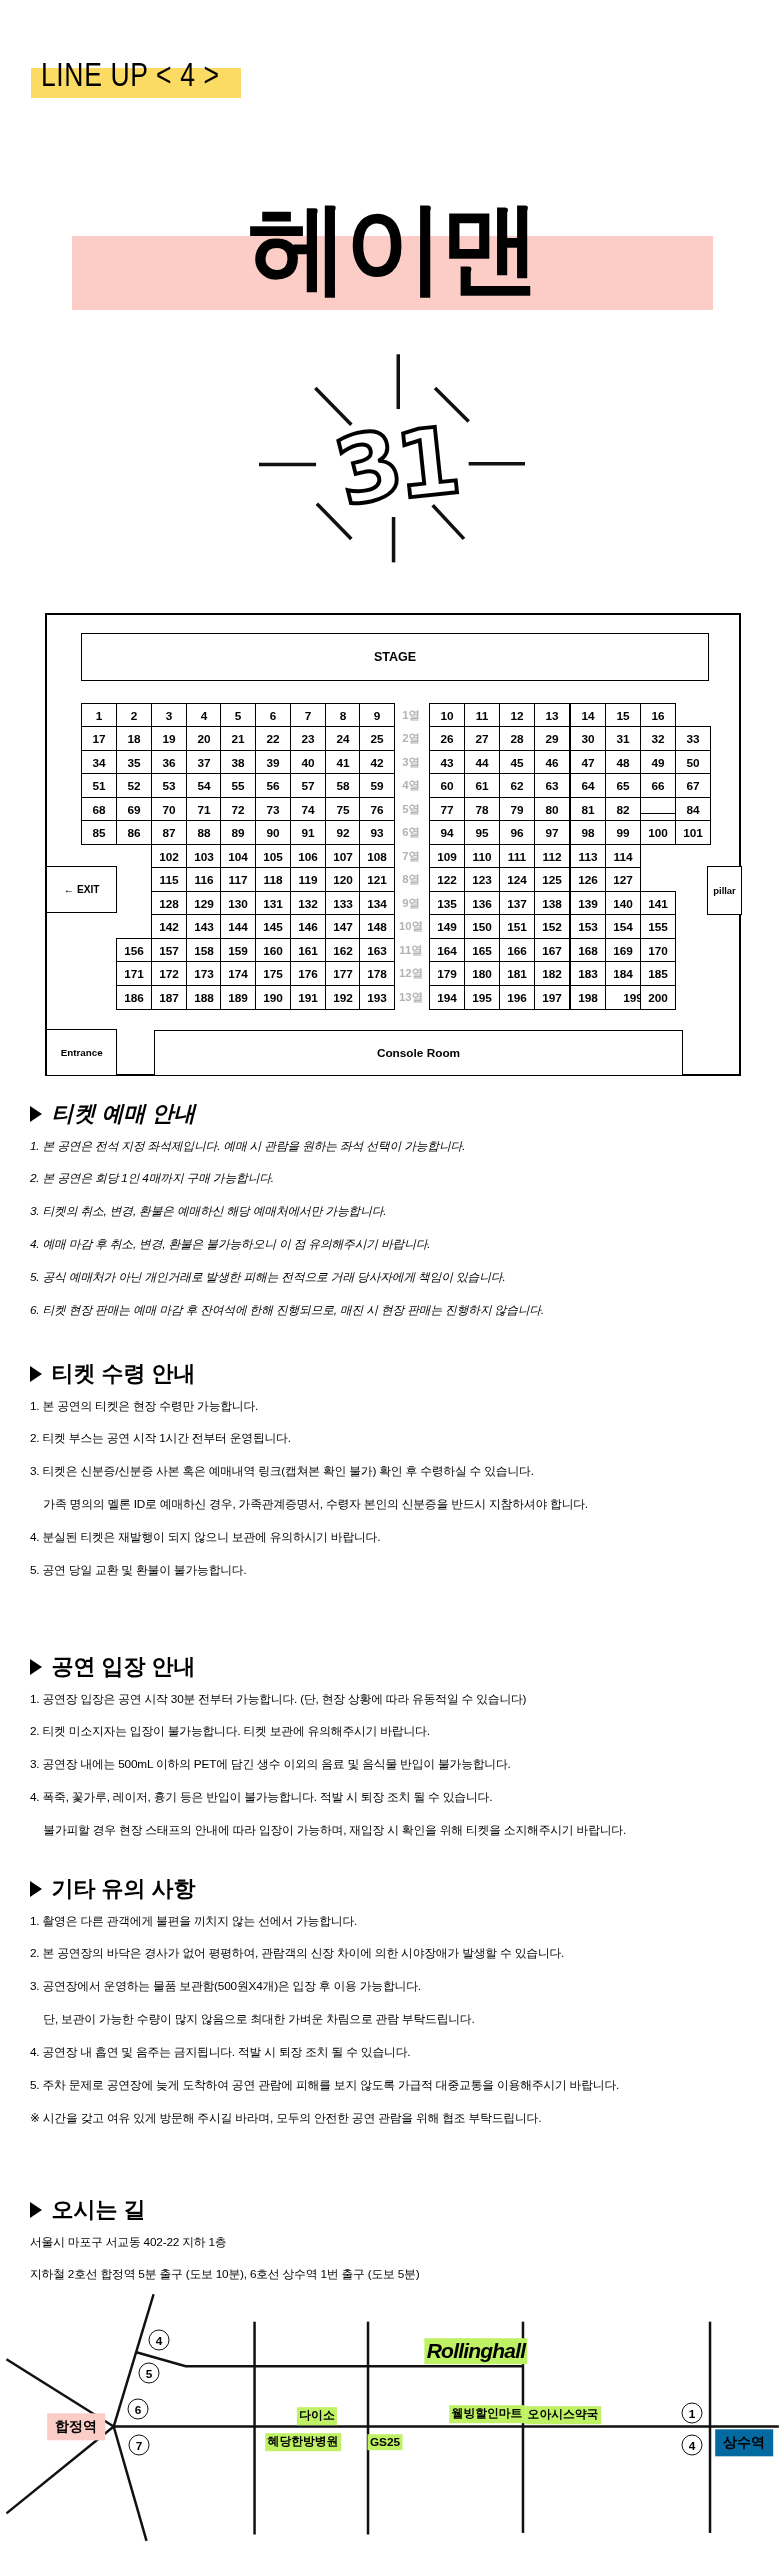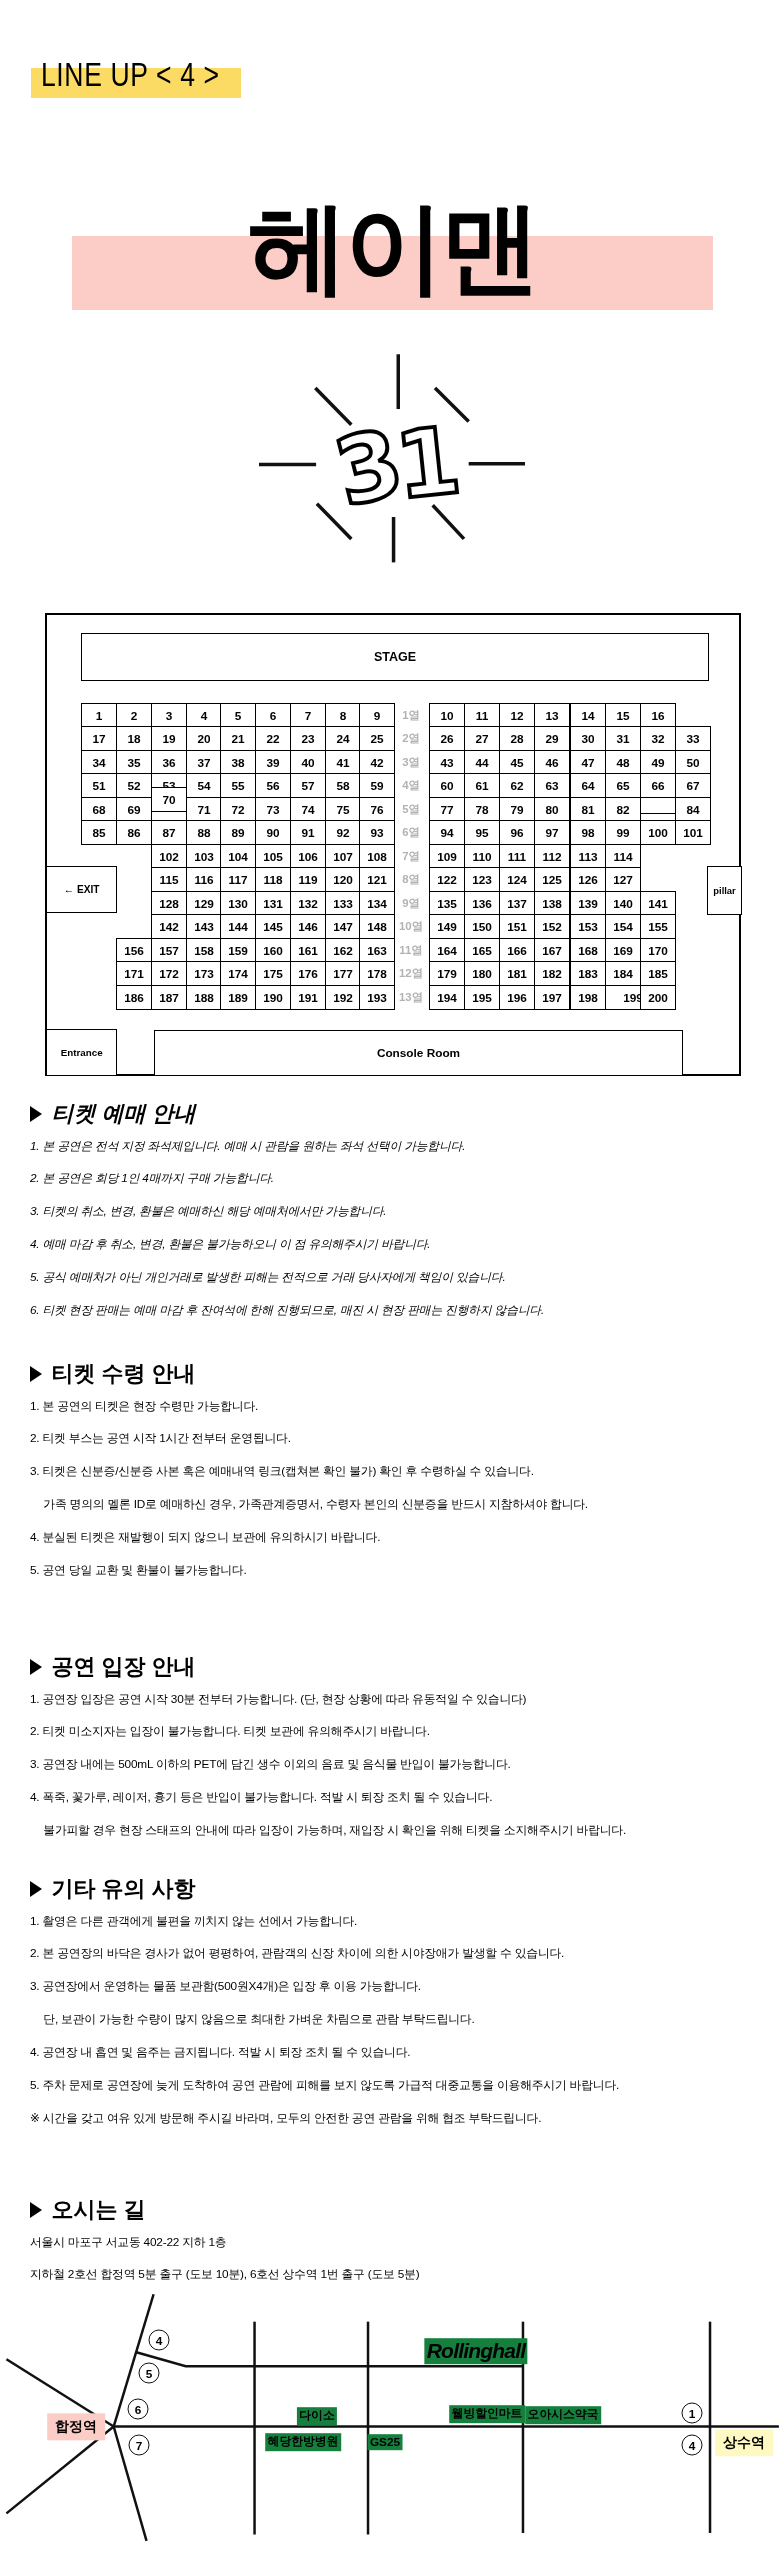--- a/index.html
+++ b/index.html
@@ -24,21 +24,21 @@
   
   .section{position:absolute;left:30px;width:733px;}
   .sec-head{display:flex;align-items:center;gap:9.4px;font-size:22px;font-weight:800;height:23.5px;margin-bottom:14px;}
   .tri{width:0;height:0;border-top:8.6px solid transparent;border-bottom:8.6px solid transparent;border-left:12.5px solid #000;}
   .sec-item{font-size:11.8px;font-weight:500;line-height:13.3px;margin-bottom:19.6px;letter-spacing:-0.2px;}
   .indent{padding-left:13.3px;}
   .extra-gap{margin-top:14px;}
   
   #dirmap{position:absolute;left:0;top:2288px;width:783px;height:288px;}
   #dirmap svg{position:absolute;left:0;top:0;}
-  .maplabel{position:absolute;transform:translate(-50%,-50%);font-size:11.8px;font-weight:700;white-space:nowrap;background:#15803d;padding:0.8px 2.4px;}
+  .maplabel{position:absolute;transform:translate(-50%,-50%);font-size:11.8px;font-weight:700;white-space:nowrap;background:#bef264;padding:0.8px 2.4px;}
   .station{font-size:14px;font-weight:800;padding:4.7px 7.8px;}
   .logo{font-size:21px;font-weight:800;font-style:italic;letter-spacing:-0.8px;}
   .exitc{position:absolute;transform:translate(-50%,-50%);width:21px;height:21px;border:1.8px solid #111;border-radius:50%;
         background:#fff;display:flex;align-items:center;justify-content:center;font-size:11.8px;font-weight:700;box-sizing:border-box;}
 </style>
 </head>
 <body>
 
 <div id="page">
 
@@ -104,21 +104,21 @@
       <div class="seat" style="left: 69px; top: 158px; width: 36px; height: 25px;">52</div>
       <div class="seat" style="left: 104px; top: 158px; width: 36px; height: 25px;">53</div>
       <div class="seat" style="left: 139px; top: 158px; width: 36px; height: 25px;">54</div>
       <div class="seat" style="left: 173px; top: 158px; width: 36px; height: 25px;">55</div>
       <div class="seat" style="left: 208px; top: 158px; width: 36px; height: 25px;">56</div>
       <div class="seat" style="left: 243px; top: 158px; width: 36px; height: 25px;">57</div>
       <div class="seat" style="left: 278px; top: 158px; width: 36px; height: 25px;">58</div>
       <div class="seat" style="left: 312px; top: 158px; width: 36px; height: 25px;">59</div>
       <div class="seat" style="left: 34px; top: 182px; width: 36px; height: 25px;">68</div>
       <div class="seat" style="left: 69px; top: 182px; width: 36px; height: 25px;">69</div>
-      <div class="seat" style="left: 104px; top: 172px; width: 36px; height: 25px;">70</div>
+      <div class="seat" style="left: 104px; top: 182px; width: 36px; height: 25px;">70</div>
       <div class="seat" style="left: 139px; top: 182px; width: 36px; height: 25px;">71</div>
       <div class="seat" style="left: 173px; top: 182px; width: 36px; height: 25px;">72</div>
       <div class="seat" style="left: 208px; top: 182px; width: 36px; height: 25px;">73</div>
       <div class="seat" style="left: 243px; top: 182px; width: 36px; height: 25px;">74</div>
       <div class="seat" style="left: 278px; top: 182px; width: 36px; height: 25px;">75</div>
       <div class="seat" style="left: 312px; top: 182px; width: 36px; height: 25px;">76</div>
       <div class="seat" style="left: 34px; top: 205px; width: 36px; height: 25px;">85</div>
       <div class="seat" style="left: 69px; top: 205px; width: 36px; height: 25px;">86</div>
       <div class="seat" style="left: 104px; top: 205px; width: 36px; height: 25px;">87</div>
       <div class="seat" style="left: 139px; top: 205px; width: 36px; height: 25px;">88</div>
@@ -356,21 +356,21 @@
         <line x1="196" y1="8" x2="145" y2="177"></line>
         <line x1="145" y1="177" x2="187" y2="323"></line>
         <polyline points="174,82 237,100 668,100"></polyline>
         <line x1="325" y1="43" x2="325" y2="315"></line>
         <line x1="470" y1="43" x2="470" y2="315"></line>
         <line x1="668" y1="43" x2="668" y2="313"></line>
         <line x1="907" y1="43" x2="907" y2="313"></line>
       </g>
     </svg>
   <div class="maplabel station" style="left: 76px; top: 139px; background: rgb(251, 205, 198);">합정역</div>
-      <div class="maplabel station" style="left: 744px; top: 155px; background: #fef9c3;">상수역</div>
+      <div class="maplabel station" style="left: 744px; top: 155px; background: #0369a1;">상수역</div>
       <div class="exitc" style="left: 159px; top: 52px;">4</div>
       <div class="exitc" style="left: 149px; top: 85px;">5</div>
       <div class="exitc" style="left: 138px; top: 121px;">6</div>
       <div class="exitc" style="left: 139px; top: 157px;">7</div>
       <div class="exitc" style="left: 692px; top: 125px;">1</div>
       <div class="exitc" style="left: 692px; top: 157px;">4</div>
       <div class="maplabel logo" style="left: 476px; top: 63px;">Rollinghall</div>
       <div class="maplabel" style="left: 317px; top: 128px;">다이소</div>
       <div class="maplabel" style="left: 303px; top: 154px;">혜당한방병원</div>
       <div class="maplabel" style="left: 385px; top: 154px;">GS25</div>

